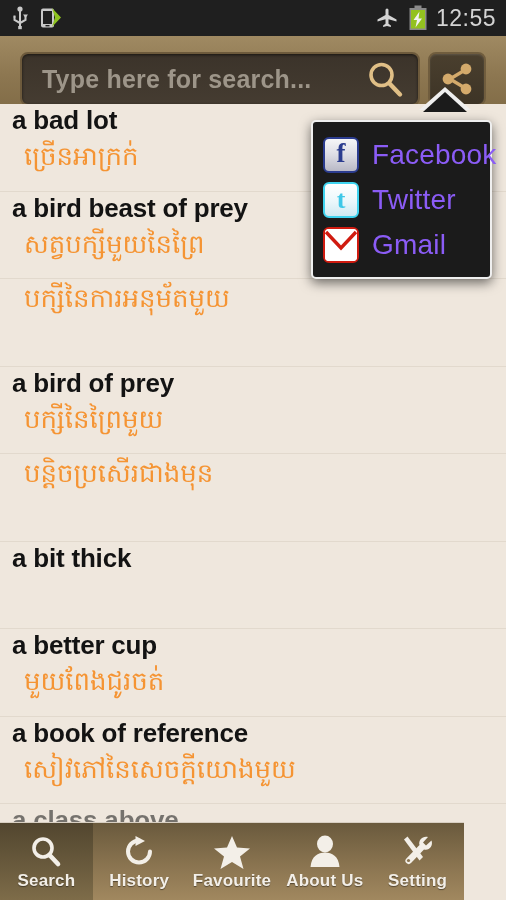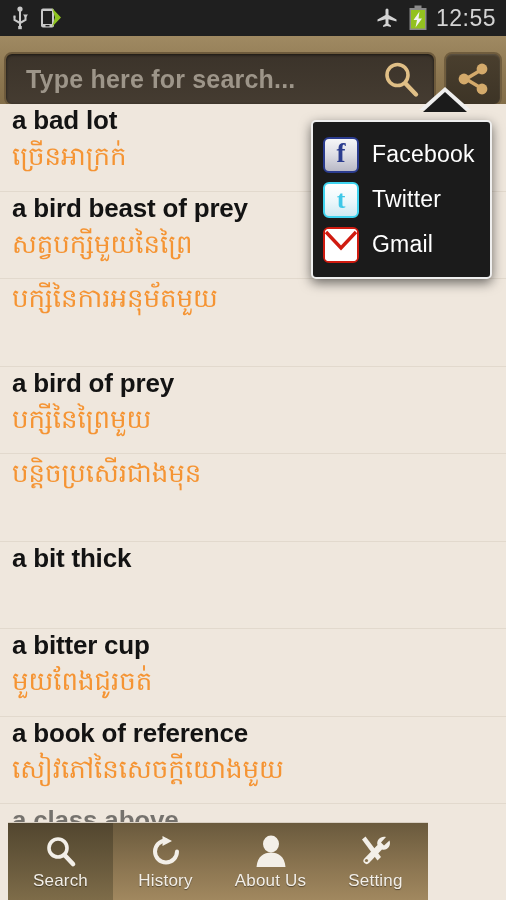--- a/index.html
+++ b/index.html
@@ -22,21 +22,21 @@
   .sb-time {
     color:#d4d4d4; font-size:23px; letter-spacing:0.5px;
     font-family:"Liberation Sans", sans-serif; line-height:1;
   }
 
   
   .actionbar {
     position:absolute; top:36px; left:0; width:506px; height:87px;
     background:linear-gradient(180deg,#a08a62 0%,#8d7751 45%,#7d6843 100%);
     border-bottom:1px solid #5d4d30;
-    display:flex; align-items:center; padding:6px 4px;
+    display:flex; align-items:center; padding:6px 20px;
   }
   .searchfield {
     flex:1; height:54px; position:relative;
     background:linear-gradient(180deg,#3b332a 0%,#453c31 100%);
     border:2px solid #6d5a3c;
     border-radius:8px;
     display:flex; align-items:center;
     box-shadow:inset 0 1px 3px rgba(0,0,0,.6);
   }
   .search-placeholder {
@@ -66,20 +66,21 @@
     border-bottom:1px solid #e2d9cd;
     overflow:hidden;
   }
   .entry .en {
     font-size:26px; font-weight:bold; color:#131313;
     line-height:1.28; letter-spacing:-0.2px;
   }
   .entry .km {
     font-size:26px; color:#f59433; line-height:1.35;
     margin-top:2px;
+    margin-left:12px;
   }
   .entry.partial { opacity:.55; }
 
   
   .dropdown {
     position:absolute; top:120px; left:311px;
     width:181px;
     background:#1b1b1b;
     border:2px solid #efefef;
     border-radius:5px;
@@ -100,21 +101,21 @@
     width:0; height:0;
     border-left:22px solid transparent;
     border-right:22px solid transparent;
     border-bottom:20px solid #1b1b1b;
     transform:translateX(-50%);
   }
   .dd-item {
     display:flex; align-items:center; gap:13px;
     height:45px;
   }
-  .dd-label { color:#ffffff; font-size:23px; letter-spacing:.2px;text-align:right; }
+  .dd-label { color:#8b5cf6; font-size:28px; letter-spacing:.2px;text-align:right; }
   .dd-icon { width:36px; height:36px; flex:0 0 36px; border-radius:6px; position:relative; }
 
   .ic-fb {
     background:linear-gradient(180deg,#f6f6f8 0%,#dcdce4 50%,#b9b9c6 100%);
     border:2px solid #2b3c8f;
   }
   .ic-fb .glyph {
     position:absolute; inset:0; display:flex; align-items:center; justify-content:center;
     color:#2b3c8f; font-weight:bold; font-size:27px;
     font-family:"Liberation Serif", serif; line-height:1;
@@ -129,24 +130,25 @@
     color:#3ec8e8; font-weight:bold; font-size:26px;
     font-family:"Liberation Serif", serif; line-height:1;
   }
   .ic-gm {
     background:#ffffff; border:2px solid #d01b10;
     overflow:hidden;
   }
 
   
   .tabbar {
-    position:absolute; bottom:0; left:8px; width:420px; height:78px;
+    position:absolute; bottom:0; left:0; width:464px; height:78px;
     background:linear-gradient(180deg,#6a5a3d 0%,#8a7450 55%,#a1885f 100%);
     border-top:1px solid #d8cfc2;
     display:flex;
+    font-weight:bold;
   }
   .tab {
     flex:1; display:flex; flex-direction:column;
     align-items:center; justify-content:center; gap:2px;
     position:relative;
   }
   .tab.active {
     background:linear-gradient(180deg,#52462f 0%,#6b5c3e 60%,#7e6c49 100%);
   }
   .tab .tlabel {
@@ -241,21 +243,21 @@
       <div class="en">a bird of prey</div>
       <div class="km">បក្សីនៃព្រៃមួយ</div>
     </div>
     <div class="entry">
       <div class="km">បន្តិចប្រសើរជាងមុន</div>
     </div>
     <div class="entry">
       <div class="en">a bit thick</div>
     </div>
     <div class="entry">
-      <div class="en">a bitter cup</div>
+      <div class="en">a better cup</div>
       <div class="km">មួយពែងជូរចត់</div>
     </div>
     <div class="entry">
       <div class="en">a book of reference</div>
       <div class="km">សៀវភៅនៃសេចក្តីយោងមួយ</div>
     </div>
     <div class="entry partial">
       <div class="en">a class above</div>
       <div class="km"></div>
     </div>
@@ -307,20 +309,28 @@
     <div class="tab">
       <span class="ticon">
         <svg width="34" height="34" viewBox="0 0 34 34">
           <path d="M17 5.5 a11 11 0 1 0 11 11" fill="none" stroke="#f3efe8" stroke-width="4" stroke-linecap="round"></path>
           <polygon points="13.5,1 23,6 13.5,11" fill="#f3efe8"></polygon>
         </svg>
       </span>
       <span class="tlabel">History</span>
     </div>
 
+    <div class="tab">
+      <span class="ticon">
+        <svg width="38" height="34" viewBox="0 0 38 34">
+          <polygon points="19,1 24,12.5 37,13.5 27,21.5 30.5,34 19,27 7.5,34 11,21.5 1,13.5 14,12.5" fill="#f3efe8"></polygon>
+        </svg>
+      </span>
+      <span class="tlabel">Favourite</span>
+    </div>
 
     <div class="tab">
       <span class="ticon">
         <svg width="34" height="34" viewBox="0 0 34 34">
           <ellipse cx="17" cy="9" rx="8" ry="8.5" fill="#f3efe8"></ellipse>
           <path d="M2.5 32 C3.5 21 10 17.5 17 17.5 C24 17.5 30.5 21 31.5 32 Z" fill="#f3efe8"></path>
         </svg>
       </span>
       <span class="tlabel">About Us</span>
     </div>

